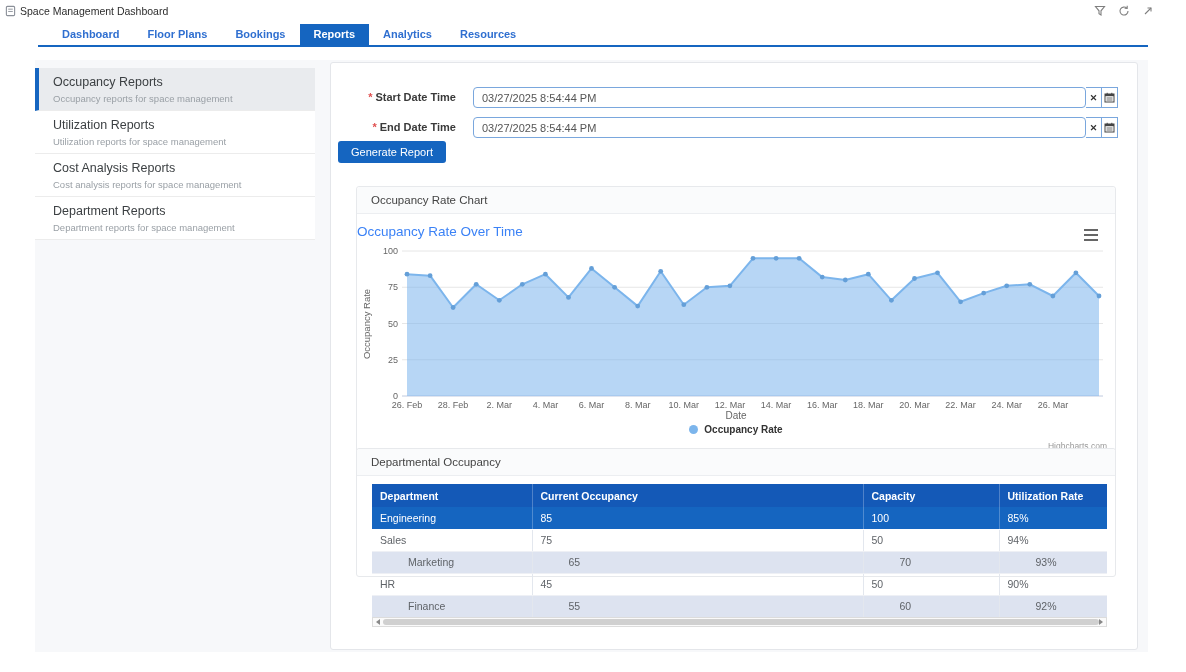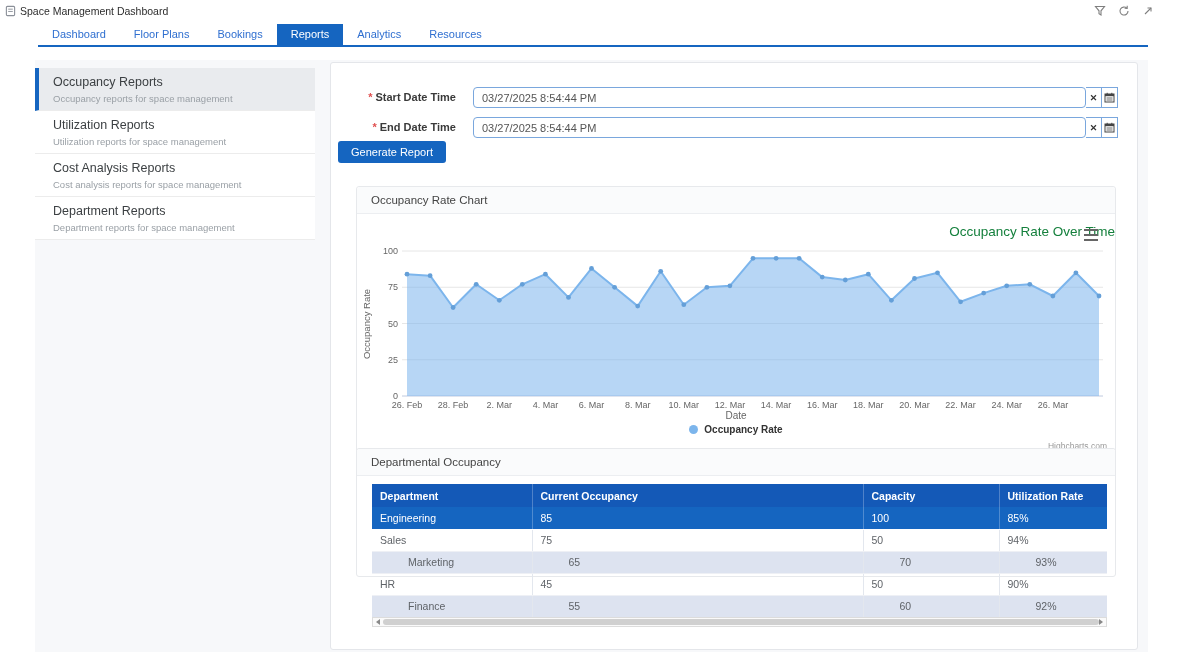--- a/index.html
+++ b/index.html
@@ -11,21 +11,21 @@
     overflow: hidden;
     color: #333;
   }
   
   .titlebar { position:absolute; left:0; top:0; width:1186px; height:22px; background:#fff; }
   .app-icon { position:absolute; left:5px; top:5px; width:11px; height:12px; }
   .titlebar-title { position:absolute; left:20px; top:5px; font-size:10.5px; color:#2d2d2d; }
   .titlebar-actions { position:absolute; right:32px; top:5px; display:flex; gap:12px; }
   .tb-icon { width:12px; height:12px; cursor:pointer; opacity:.75; }
   
-  .tabbar { position:absolute; left:38px; top:24px; height:21px; display:flex; }
+  .tabbar { position:absolute; left:48px; top:24px; height:21px; display:flex;font-weight:bold; }
   .tab { font-size:11px; color:var(--tabText,#2f6fd0); padding:4px 14px 5px 14px; cursor:pointer; white-space:nowrap; }
   .tab.active { background:var(--accent,#1565c0); color:#fff; }
   .tab-underline { position:absolute; left:38px; top:45px; width:1110px; height:2px; background:var(--accent,#1565c0); }
   
   .wrapper { position:absolute; left:35px; top:60px; width:1113px; height:592px; background:#f7f8fa; }
   
   .sidebar { position:absolute; left:0; top:8px; width:280px; background:#6d28d9; }
   .side-item { position:relative; padding:7px 10px 5px 18px; border-bottom:1px solid #ececec; background:#fff; cursor:pointer; min-height:43px; }
   .side-item.selected { background:#e9ebee; border-left:4px solid var(--accent,#1565c0); padding-left:14px; }
   .side-item-title { font-size:12.5px; color:#3c4043; }
@@ -41,21 +41,21 @@
   .input-btn { position:absolute; top:0; width:16px; height:21px; border:1px solid #7aa7dd; background:#fff; display:flex; align-items:center; justify-content:center; cursor:pointer; font-size:9px; color:#333; padding:0; }
   .clear-btn { left:755px; border-left:none; font-weight:bold; }
   .cal-btn { left:771px; border-left:none; }
   .generate-btn { position:absolute; left:7px; top:78px; background:var(--accent,#1565c0); color:#fff; border:none; border-radius:3px; font-size:11px; padding:5px 13px; cursor:pointer; font-family:"Liberation Sans",sans-serif; }
   
   .panel { position:absolute; left:25px; width:760px; background:#fff; border:1px solid #e7e9ec; border-radius:3px; }
   .panel-header { height:27px; padding:7px 14px; font-size:11.5px; color:#444; background:#fafbfc; border-bottom:1px solid #eceef1; border-radius:3px 3px 0 0; }
   .chart-panel { top:123px; height:270px; }
   .table-panel { top:385px; height:129px; }
   .chart-body { position:relative; width:758px; height:241px; }
-  .chart-title { position:absolute; top:10px; left:0; width:100%; text-align:right; font-size:13.5px; color:#15803d; }
+  .chart-title { position:absolute; top:10px; left:0; width:100%; text-align:left; font-size:13.5px; color:#3b82f6; }
   .chart-menu { position:absolute; top:15px; right:17px; width:14px; height:12px; cursor:pointer; display:flex; flex-direction:column; justify-content:space-between; }
   .chart-menu span { display:block; height:2px; background:#666; }
   .chart-xlabel { position:absolute; top:196px; left:0; width:100%; text-align:center; font-size:10px; color:#666; }
   .legend { position:absolute; top:210px; left:0; width:100%; display:flex; align-items:center; justify-content:center; gap:6px; cursor:pointer; }
   .legend-dot { width:9px; height:9px; border-radius:50%; background:#7cb5ec; }
   .legend-label { font-size:10px; font-weight:bold; color:#333; }
   .credits { position:absolute; top:227px; right:8px; font-size:8.5px; color:#999; }
   
   .dept-table { position:absolute; left:15px; top:35px; width:735px; border-collapse:collapse; table-layout:fixed; font-size:10.5px; }
   .dept-table th { background:var(--tableHeaderBg,#1459b7); color:#fff; text-align:left; font-weight:bold; height:23px; padding:0 8px; border-right:1px solid rgba(255,255,255,.25); }

